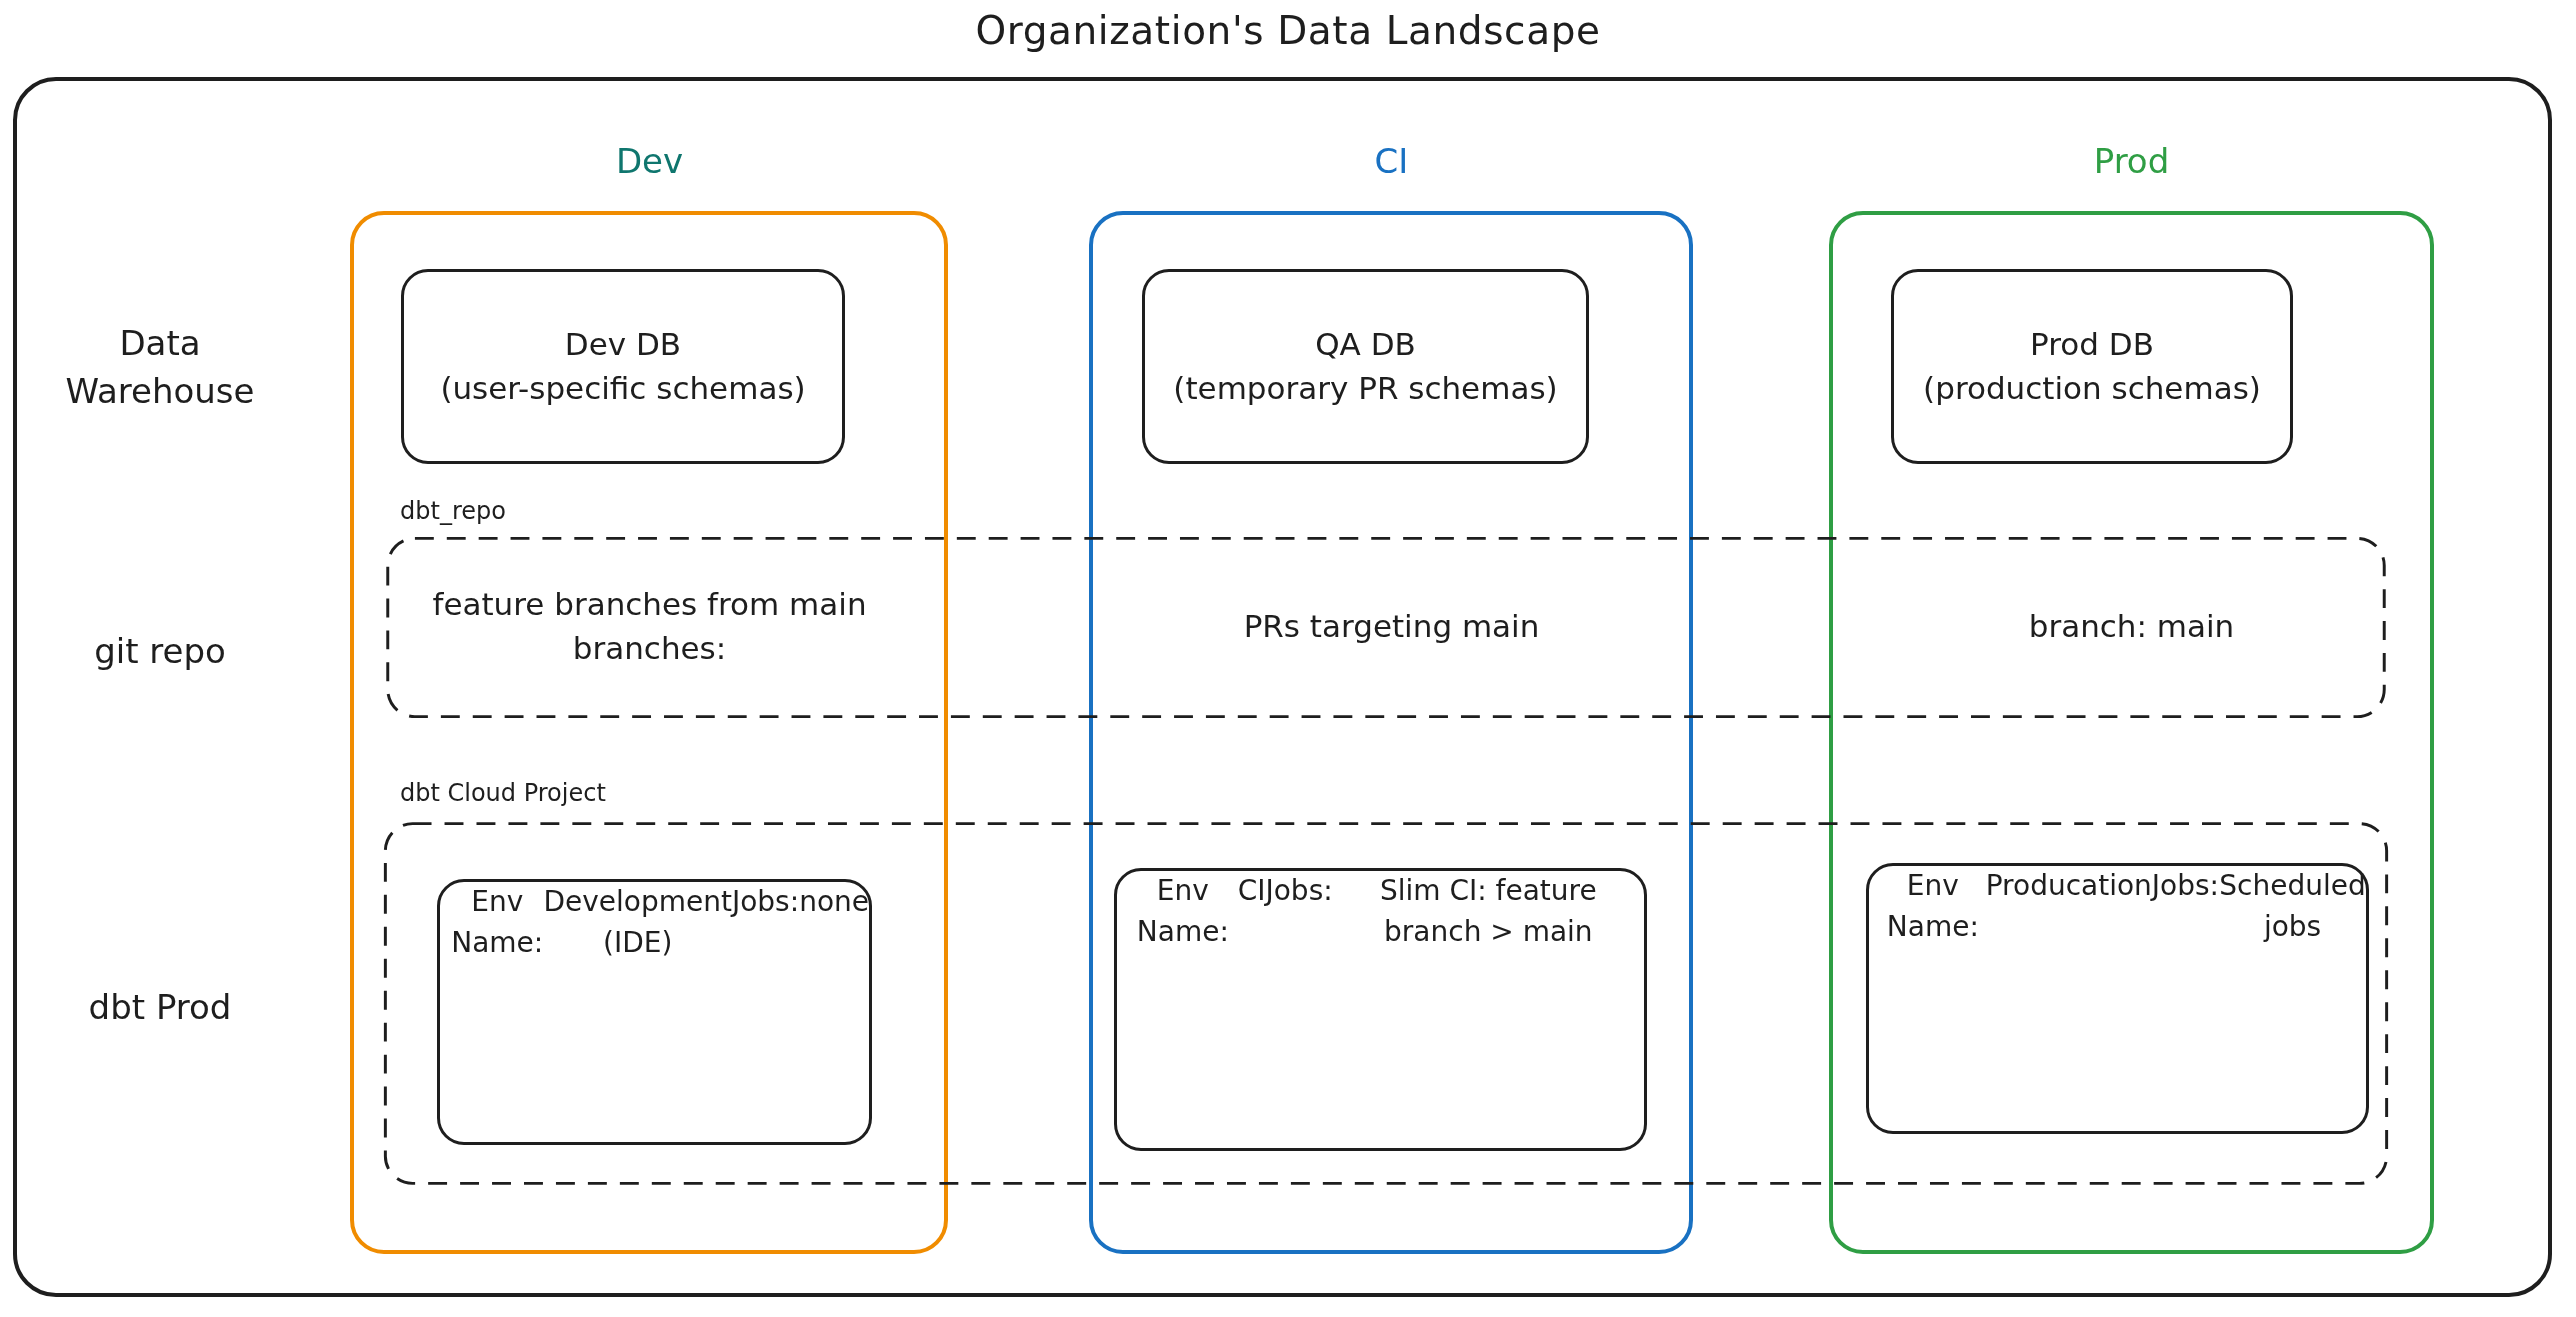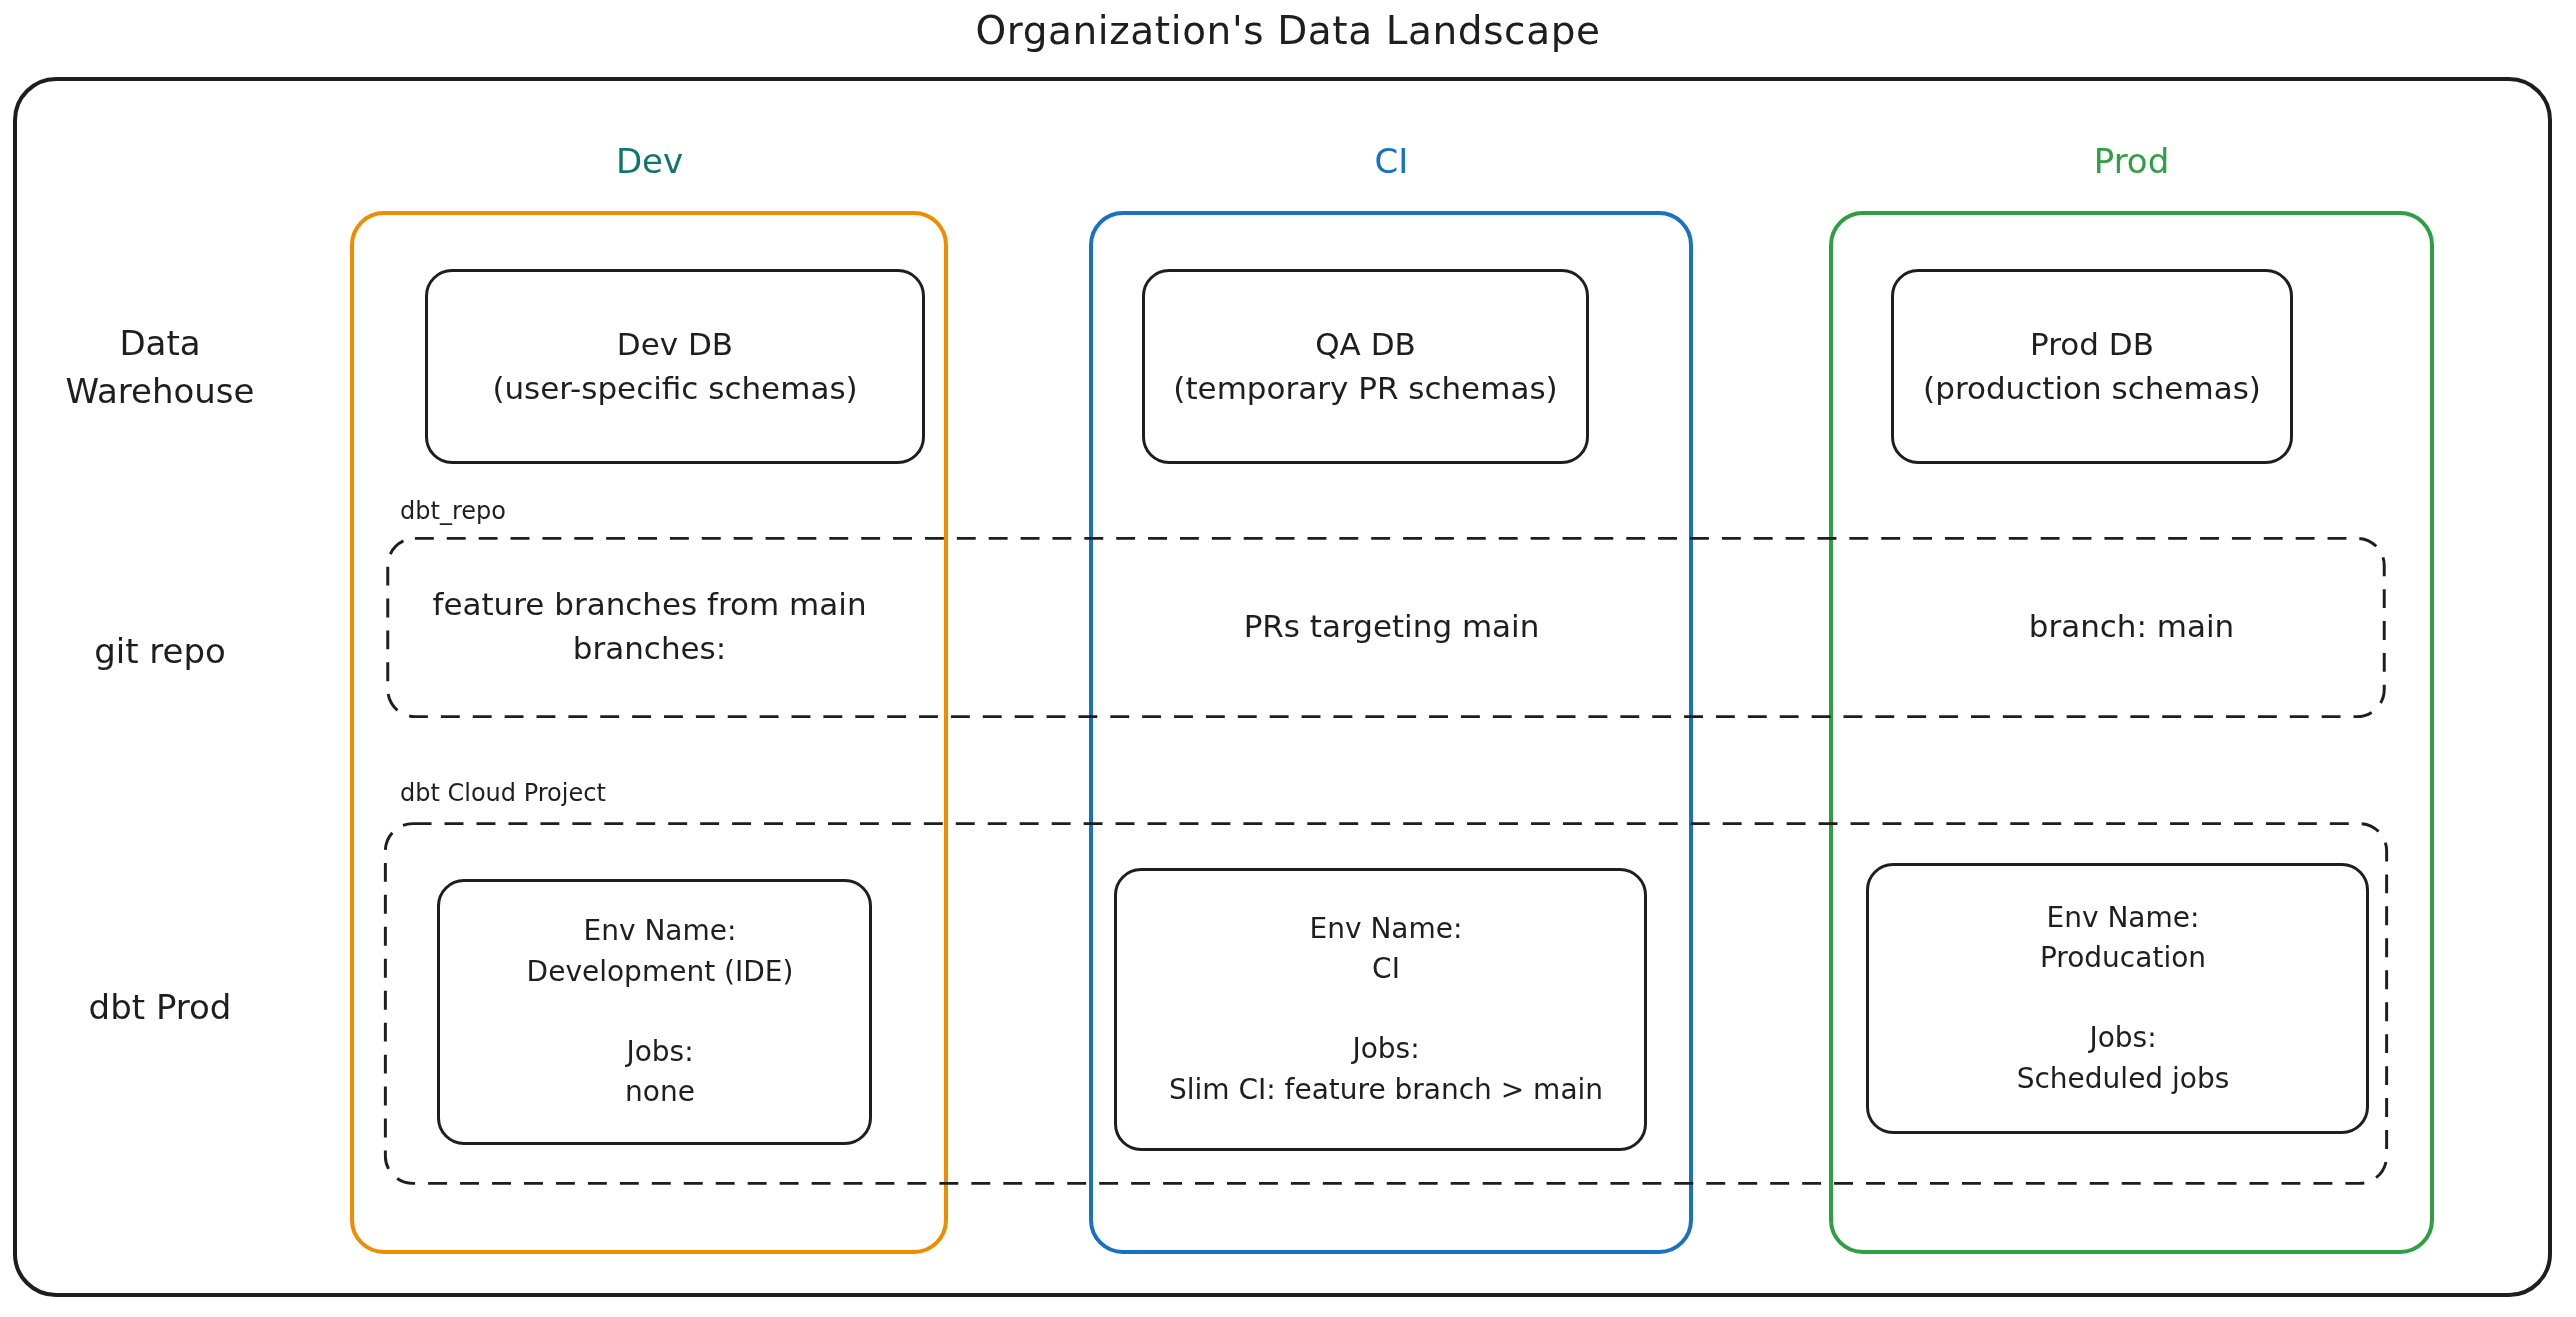--- a/index.html
+++ b/index.html
@@ -34,40 +34,40 @@
   }
   .row-label.warehouse { top:321px; }
   .row-label.git       { top:629px; }
   .row-label.cloud     { top:985px; }
   .db-box {
     position:absolute; top:269px; height:195px; box-sizing:border-box;
     border:3.6px solid #1e1e1e; border-radius:27px;
     display:flex; flex-direction:column; justify-content:center;
     text-align:center; font-size:31px; line-height:1.38;
   }
-  .db-box.dev  { left:425px;  width:500px; }
+  .db-box.dev  { left:401px;  width:444px; }
   .db-box.ci   { left:1142px; width:447px; }
   .db-box.prod { left:1891px; width:402px; }
   .dashed-zone { position:absolute; left:383px; width:2006px; }
   .dashed-zone.git   { top:536px;  height:183px; }
   .dashed-zone.cloud { top:821px; height:365px; }
   .zone-label { position:absolute; font-size:24px; }
   .zone-label.git   { left:400px; top:497px; }
   .zone-label.cloud { left:400px; top:779px; }
   .git-text {
     position:absolute; top:536px; height:183px; width:533px;
     display:flex; flex-direction:column; justify-content:center;
     text-align:center; font-size:31px; line-height:1.32;
   }
   .git-text.dev  { left:383px; }
   .git-text.ci   { left:1125px;text-align:center; }
   .git-text.prod { left:1865px; }
   .env-box {
     position:absolute; box-sizing:border-box; border:3.6px solid #1e1e1e; border-radius:27px;
-    display:flex; flex-direction:column; justify-content:center;
+    display:flex; flex-direction:row; justify-content:center;
     text-align:center; font-size:28px; line-height:1.45;padding-left:11px;
   }
   .env-box.dev  { left:437px;  top:879px; width:435px; height:266px; }
   .env-box.ci   { left:1114px; top:868px; width:533px; height:283px; }
   .env-box.prod { left:1866px; top:863px; width:503px; height:271px; }
   .line { display:block; min-height:1.4em; }
 </style>
 </head>
 <body>
 

